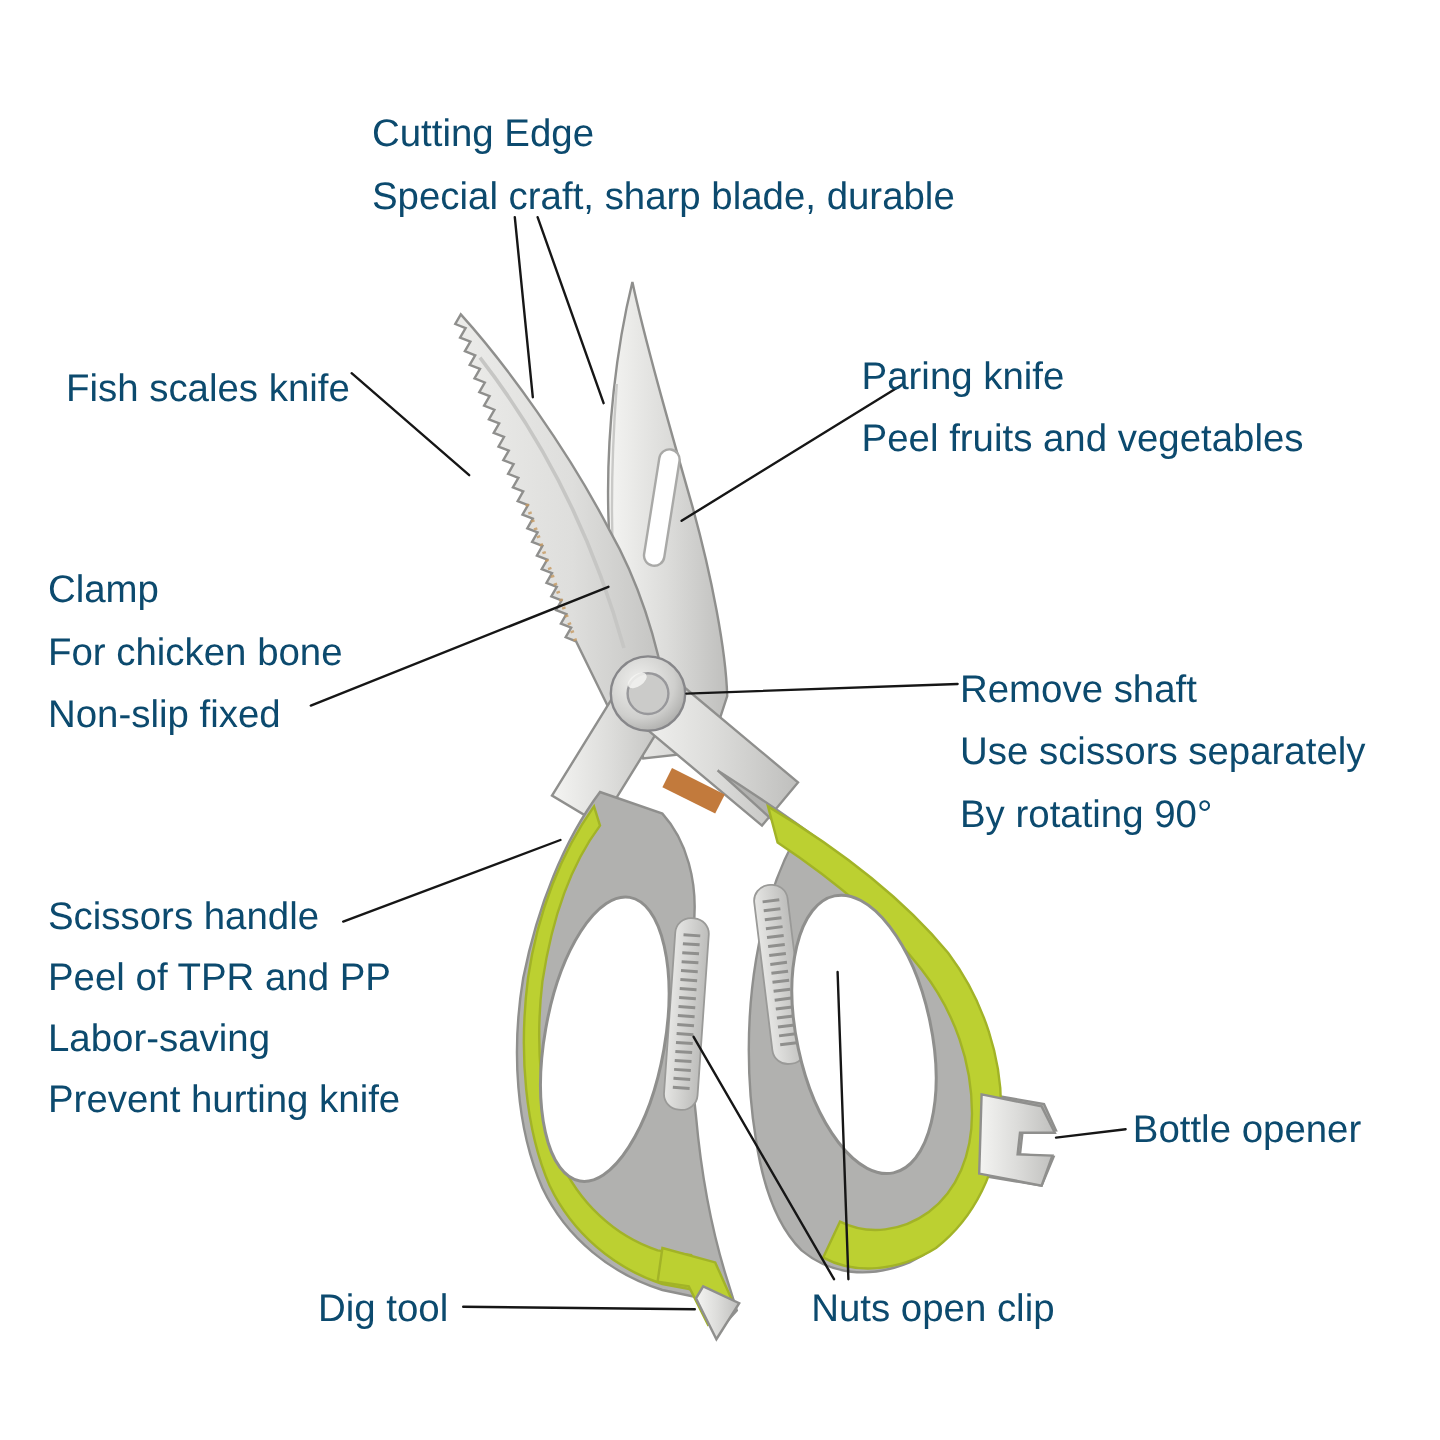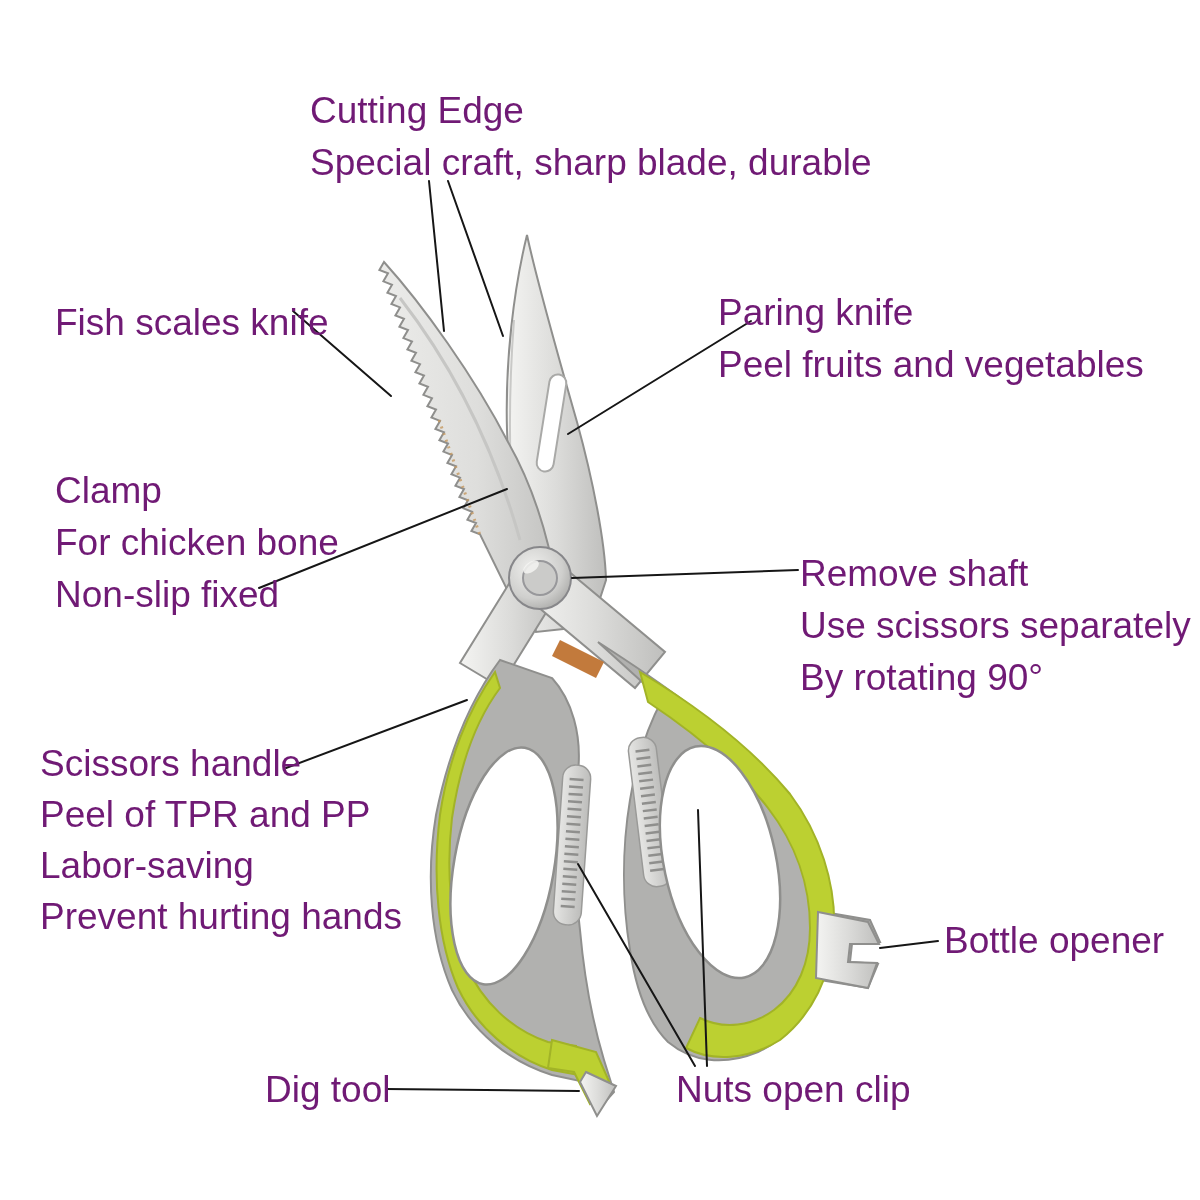--- a/index.html
+++ b/index.html
@@ -1,20 +1,20 @@
 <!DOCTYPE html>
 <html><head>
 <meta charset="utf-8">
 <style>
   * { margin:0; padding:0; box-sizing:border-box; }
   html,body { background:#ffffff; }
   body { width:1200px; height:1200px; font-family:"Liberation Sans", sans-serif; }
   .stage { position:relative; width:1200px; height:1200px; background:#ffffff; overflow:hidden; }
   .art { position:absolute; left:0; top:0; }
-  .label { position:absolute; color:#701a75; font-size:37px; line-height:52px; white-space:nowrap; }
+  .label { position:absolute; color:#0c4a6e; font-size:32px; line-height:52px; white-space:nowrap; }
   .label.tight { line-height:51px; }
 </style>
 </head>
 <body>
 
 <div class="stage">
 
   <svg class="art" width="1200" height="1200" viewBox="0 0 1200 1200">
     <defs>
       <linearGradient id="gradBladeL" x1="0" y1="0" x2="1" y2="0">
@@ -109,37 +109,37 @@
 
   <div class="label" style="left:40px; top:297px;margin-left:15px;">
     <div>Fish scales knife</div>
   </div>
 
   <div class="label" style="left:718px; top:287px;">
     <div>Paring knife</div>
     <div>Peel fruits and vegetables</div>
   </div>
 
-  <div class="label" style="left:40px; top:465px;margin-left:15px;">
+  <div class="label" style="left:40px; top:465px;">
     <div>Clamp</div>
     <div>For chicken bone</div>
     <div>Non-slip fixed</div>
   </div>
 
   <div class="label" style="left:800px; top:548px;">
     <div>Remove shaft</div>
     <div>Use scissors separately</div>
     <div>By rotating 90°</div>
   </div>
 
   <div class="label tight" style="left:40px; top:738px;">
     <div>Scissors handle</div>
     <div>Peel of TPR and PP</div>
     <div>Labor-saving</div>
-    <div>Prevent hurting hands</div>
+    <div>Prevent hurting knife</div>
   </div>
 
   <div class="label" style="left:944px; top:915px;text-align:right;">
     <div>Bottle opener</div>
   </div>
 
   <div class="label" style="left:265px; top:1064px;text-align:center;">
     <div>Dig tool</div>
   </div>
 

